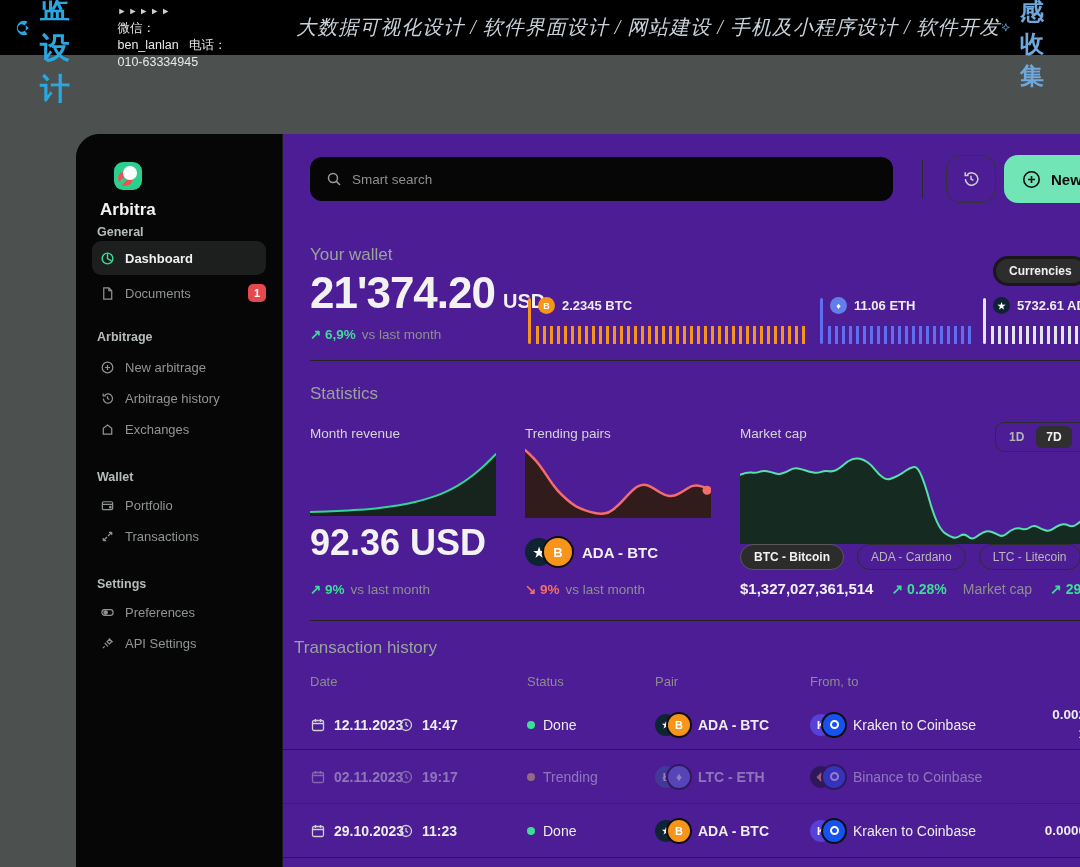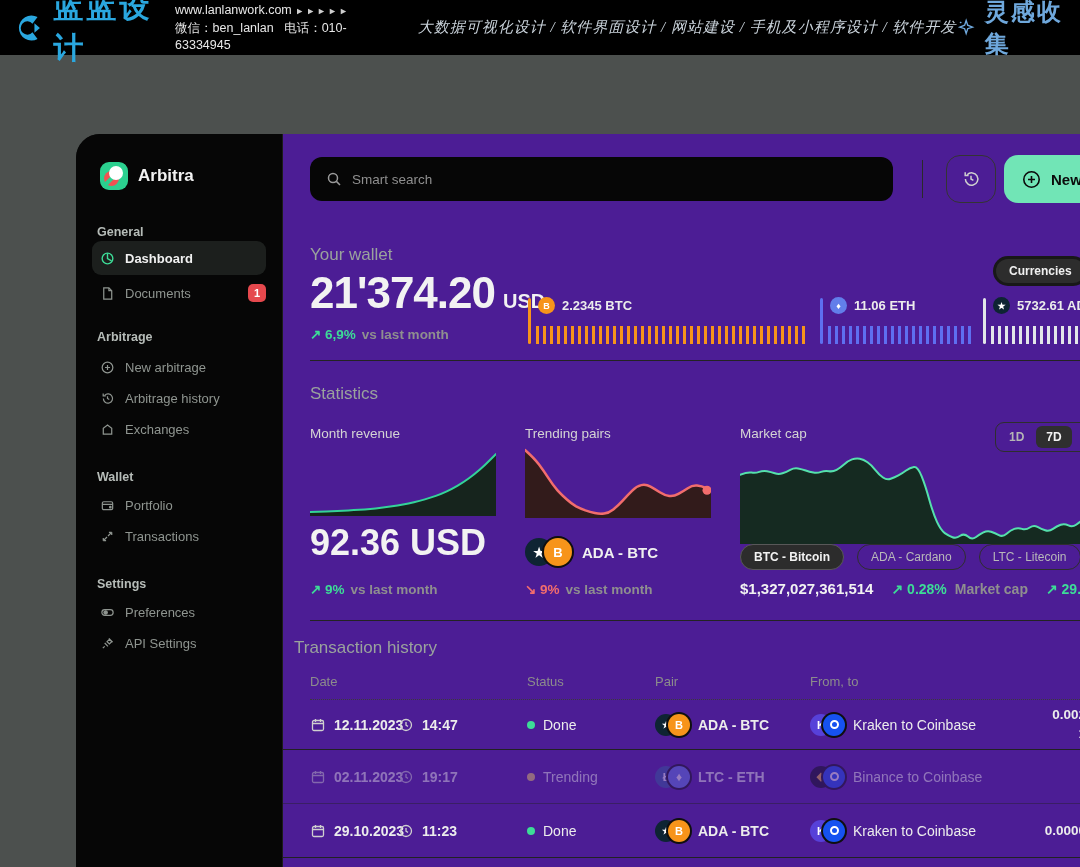--- a/index.html
+++ b/index.html
@@ -5,30 +5,30 @@
   * { margin:0; padding:0; box-sizing:border-box; }
   html,body { width:1080px; height:867px; }
   body { position:relative; overflow:hidden; background:#4c504e; font-family:"Liberation Sans",sans-serif; }
 
   
   .banner { position:absolute; left:0; top:0; width:1080px; height:55px; background:#000; display:flex; align-items:center; padding:0 14px; }
   .brand { display:flex; align-items:center; gap:8px; }
   .brand-name { font-size:30px; font-weight:700; color:#2AA7DF; letter-spacing:3px; }
   .contact { margin-left:18px; color:#e8e8e8; font-size:12.5px; line-height:17px; }
   .contact .arrows { font-size:9px; color:#cfcfcf; letter-spacing:2px; }
-  .services { margin-left:62px; font-family:"Liberation Serif",serif; font-style:italic; font-size:15px; color:#c9d2da; letter-spacing:1px; white-space:nowrap; }
+  .services { margin-left:62px; font-family:"Liberation Serif",serif; font-style:italic; font-size:20px; color:#c9d2da; letter-spacing:1px; white-space:nowrap; }
   .collect { margin-left:auto; display:flex; align-items:center; gap:8px; color:#6FA8DC; font-family:"Liberation Serif",serif; font-weight:700; font-size:24px; letter-spacing:2px; }
 
   
   .app { position:absolute; left:76px; top:134px; right:0; bottom:0; background:#0f0f0f; border-top-left-radius:24px; overflow:hidden; }
   .sidebar { position:absolute; left:0; top:0; bottom:0; width:207px; background:#060606; border-right:1px solid #1b1b1b; }
   .main { position:absolute; left:207px; top:0; right:0; bottom:0; background:#4c1d95; }
 
   
-  .logo { position:absolute; left:24px; top:28px; display:flex; align-items:center; gap:10px; }
+  .logo { position:absolute; left:24px; top:28px; display:flex; align-items:center; gap:10px;flex-direction:column; }
   .logo-name { color:#f2f2f2; font-size:17px; font-weight:700; }
   .nav-label { position:absolute; left:21px; color:#b6bcb8; font-size:12.5px; font-weight:700; }
   .nav-item { position:absolute; left:24px; right:16px; height:26px; display:flex; align-items:center; gap:10px; color:#8f9590; font-size:13px;text-align:right; }
   .nav-item.active-wrap { left:16px; padding-left:8px; padding-right:10px; height:34px; background:#1c1f1d; border-radius:9px; color:#f0f0f0; font-weight:700; }
   .nav-item svg { flex:none; }
   .badge { margin-left:auto; width:18px; height:18px; border-radius:5px; background:#E5484D; color:#fff; font-size:11px; font-weight:700; display:flex; align-items:center; justify-content:center; }
 
   
   .search { position:absolute; left:27px; top:23px; width:583px; height:44px; background:#060606; border:0; border-radius:12px; color:#e5e5e5; font-size:13.5px; padding-left:42px; font-family:"Liberation Sans",sans-serif; outline:none; }
   .search::placeholder { color:#8f8f8f; }
@@ -40,21 +40,21 @@
   
   .sec-title { position:absolute; color:#9aa29d; font-size:17px; }
   .hr { position:absolute; left:27px; right:0; height:1px; background:#232323; }
 
   
   .balance { position:absolute; left:27px; top:134px; color:#f2f2f2; font-size:44px; font-weight:700; letter-spacing:-1px; }
   .balance .cur { font-size:20px; letter-spacing:0; margin-left:8px; }
   .delta-row { position:absolute; display:flex; align-items:baseline; gap:6px; font-size:13.5px; }
   .up { color:#3DDC97; font-weight:700; }
   .down { color:#F26D6D; font-weight:700; }
-  .dim { color:#8f8f8f; font-weight:700; }
+  .dim { color:#8f8f8f; font-weight:400; }
   .vtabs { position:absolute; left:710px; top:122px; background:#181818; border-radius:16px; padding:3px; display:flex; }
   .vtab { padding:5px 13px; font-size:12px; color:#9a9a9a; border-radius:13px; white-space:nowrap; }
   .vtab.on { background:#2d2d2d; color:#f0f0f0; font-weight:700; }
   .mgroup { position:absolute; top:164px; height:46px; }
   .mbar { position:absolute; left:0; top:0; width:3px; height:46px; border-radius:2px; }
   .mlabel { position:absolute; left:10px; top:-1px; display:flex; align-items:center; gap:7px; color:#ececec; font-size:13px; font-weight:700; white-space:nowrap; }
   .mticks { position:absolute; left:8px; bottom:0; height:18px; }
 
   
   .coin { width:22px; height:22px; border-radius:50%; display:inline-flex; align-items:center; justify-content:center; font-size:11px; font-weight:700; color:#fff; flex:none; }
@@ -76,21 +76,21 @@
   .big-val { position:absolute; left:27px; top:388px; color:#f2f2f2; font-size:36px; font-weight:700; }
   .pair-row { position:absolute; left:242px; top:404px; display:flex; align-items:center; gap:10px; color:#f0f0f0; font-size:15px; font-weight:700; }
   .toggle { position:absolute; left:712px; top:288px; display:flex; gap:2px; border:1px solid #2e2e2e; border-radius:9px; padding:3px; }
   .tg { padding:4px 10px; font-size:12px; font-weight:700; color:#b5b5b5; border-radius:6px; }
   .tg.on { background:#2f2f2f; color:#f2f2f2; }
   .chips { position:absolute; left:457px; top:410px; display:flex; gap:13px; white-space:nowrap; }
   .chip { padding:5px 13px; border-radius:15px; font-size:12px; color:#b9b9b9; border:1px solid #2e2e2e; }
   .chip.on { background:#2c2c2c; border-color:#585858; color:#f2f2f2; font-weight:700; }
   .mstats { position:absolute; left:457px; top:446px; display:flex; gap:18px; align-items:baseline; white-space:nowrap; font-size:14px; }
   .mstats .val { color:#f2f2f2; font-weight:700; font-size:15px; }
-  .mstats .grp { display:flex; gap:8px; align-items:flex-start; }
+  .mstats .grp { display:flex; gap:16px; align-items:flex-start; }
 
   
   .th { position:absolute; top:540px; color:#8c8c8c; font-size:13px; }
   .dotline { position:absolute; left:27px; right:0; top:565px; border-top:1px dotted #3a3a3a; }
   .t-row { position:absolute; left:0; right:0; border-bottom:1px solid #222; }
   .t-row.faded { opacity:.42; }
   .cell { position:absolute; top:0; height:100%; display:flex; align-items:center; gap:8px; color:#ececec; font-size:14px;justify-content:center; }
   .cell b { font-weight:700; }
   .dot { width:8px; height:8px; border-radius:50%; flex:none; }
   .dot.done { background:#3DDC97; }

